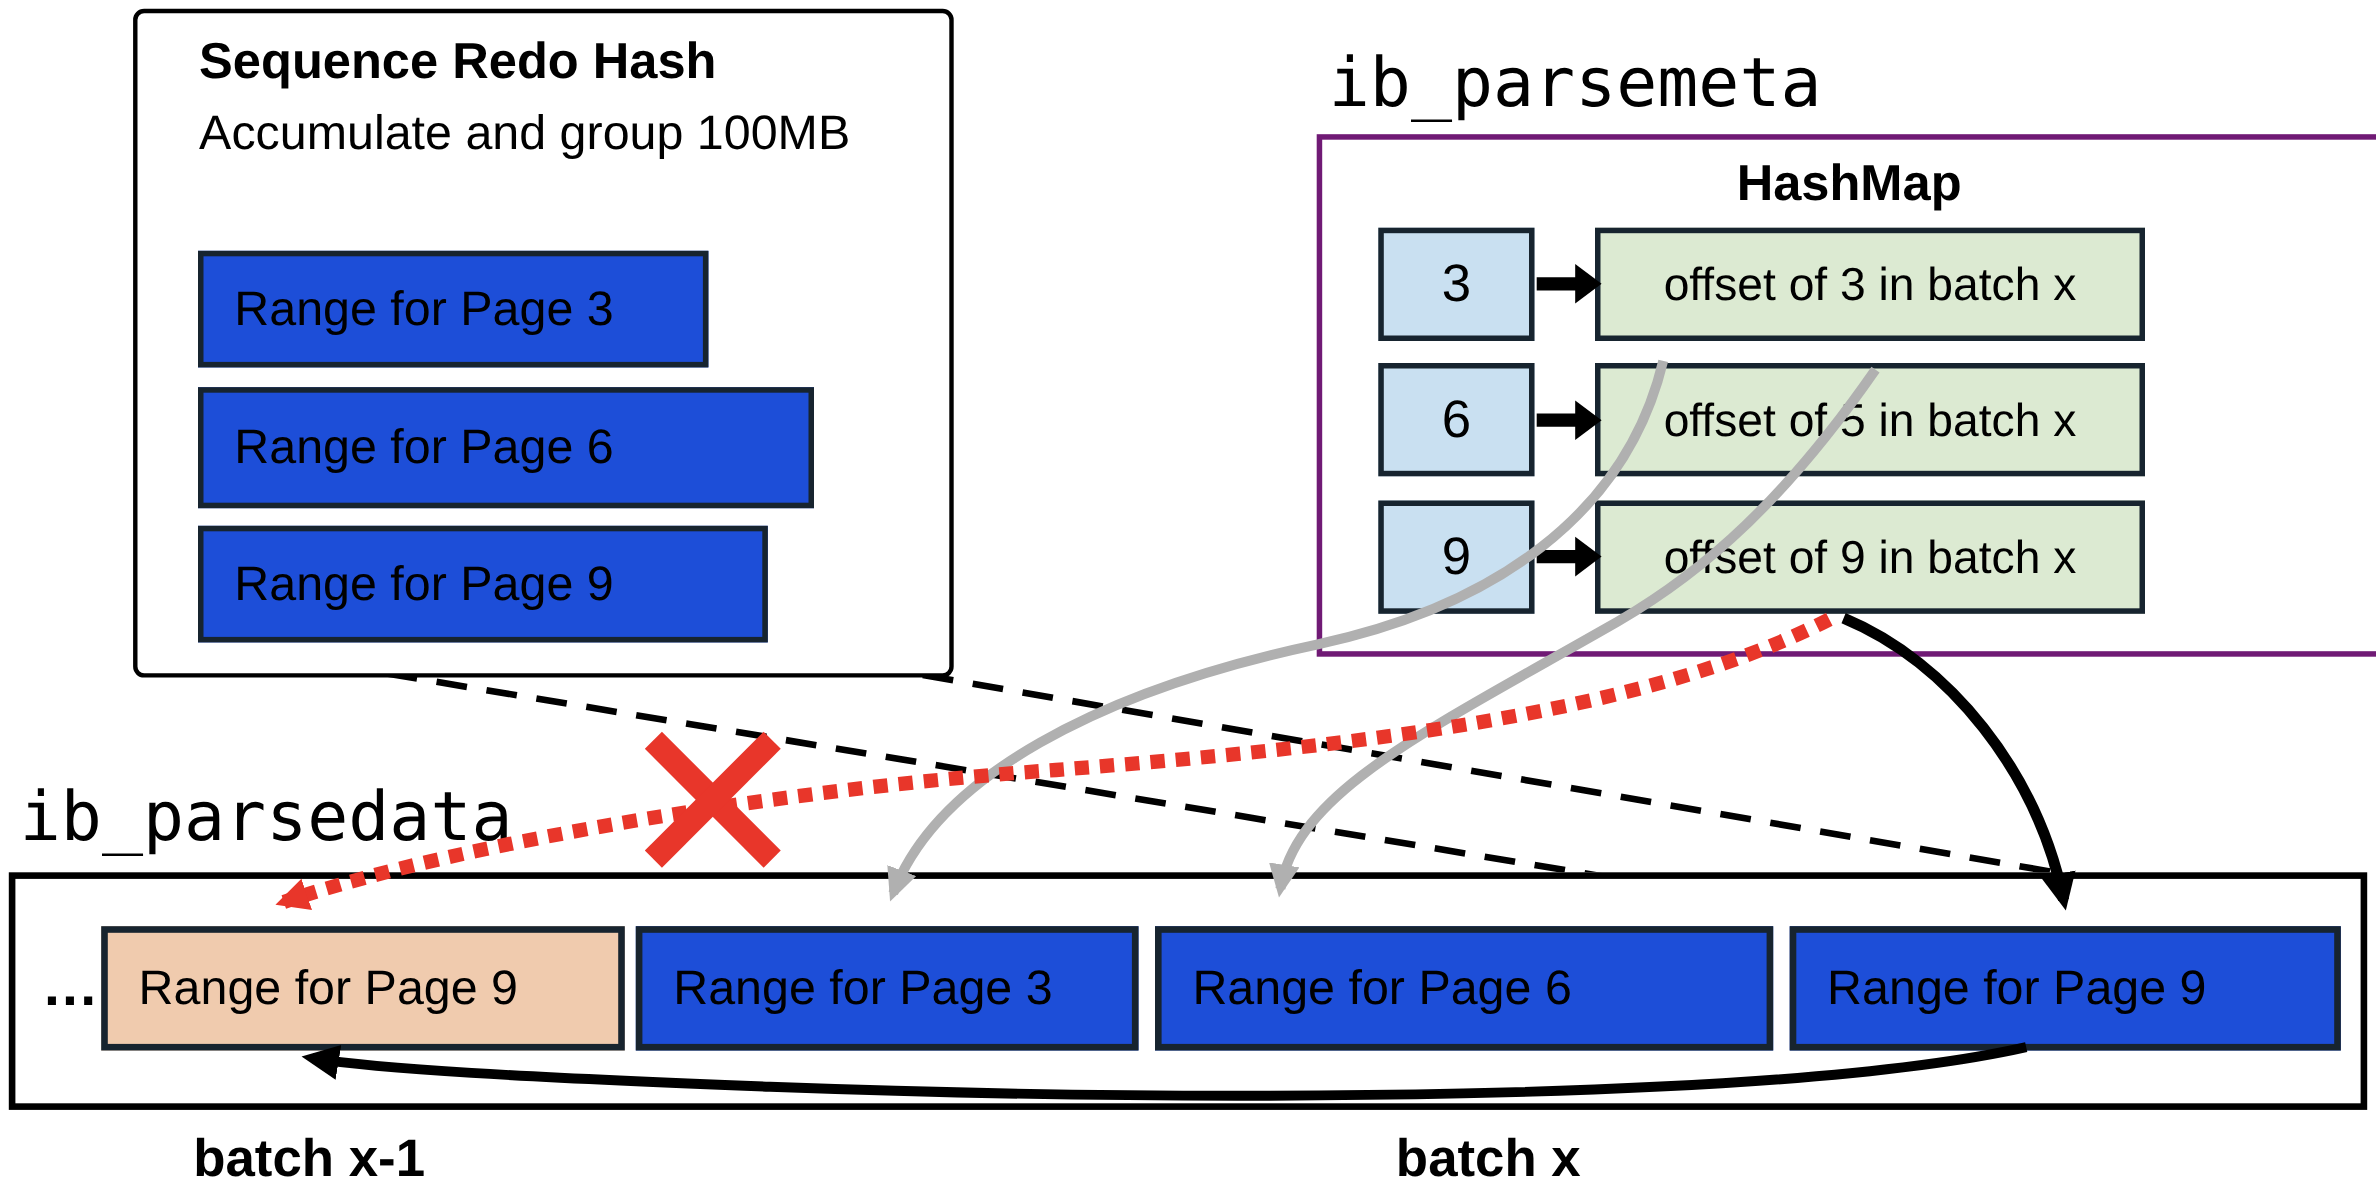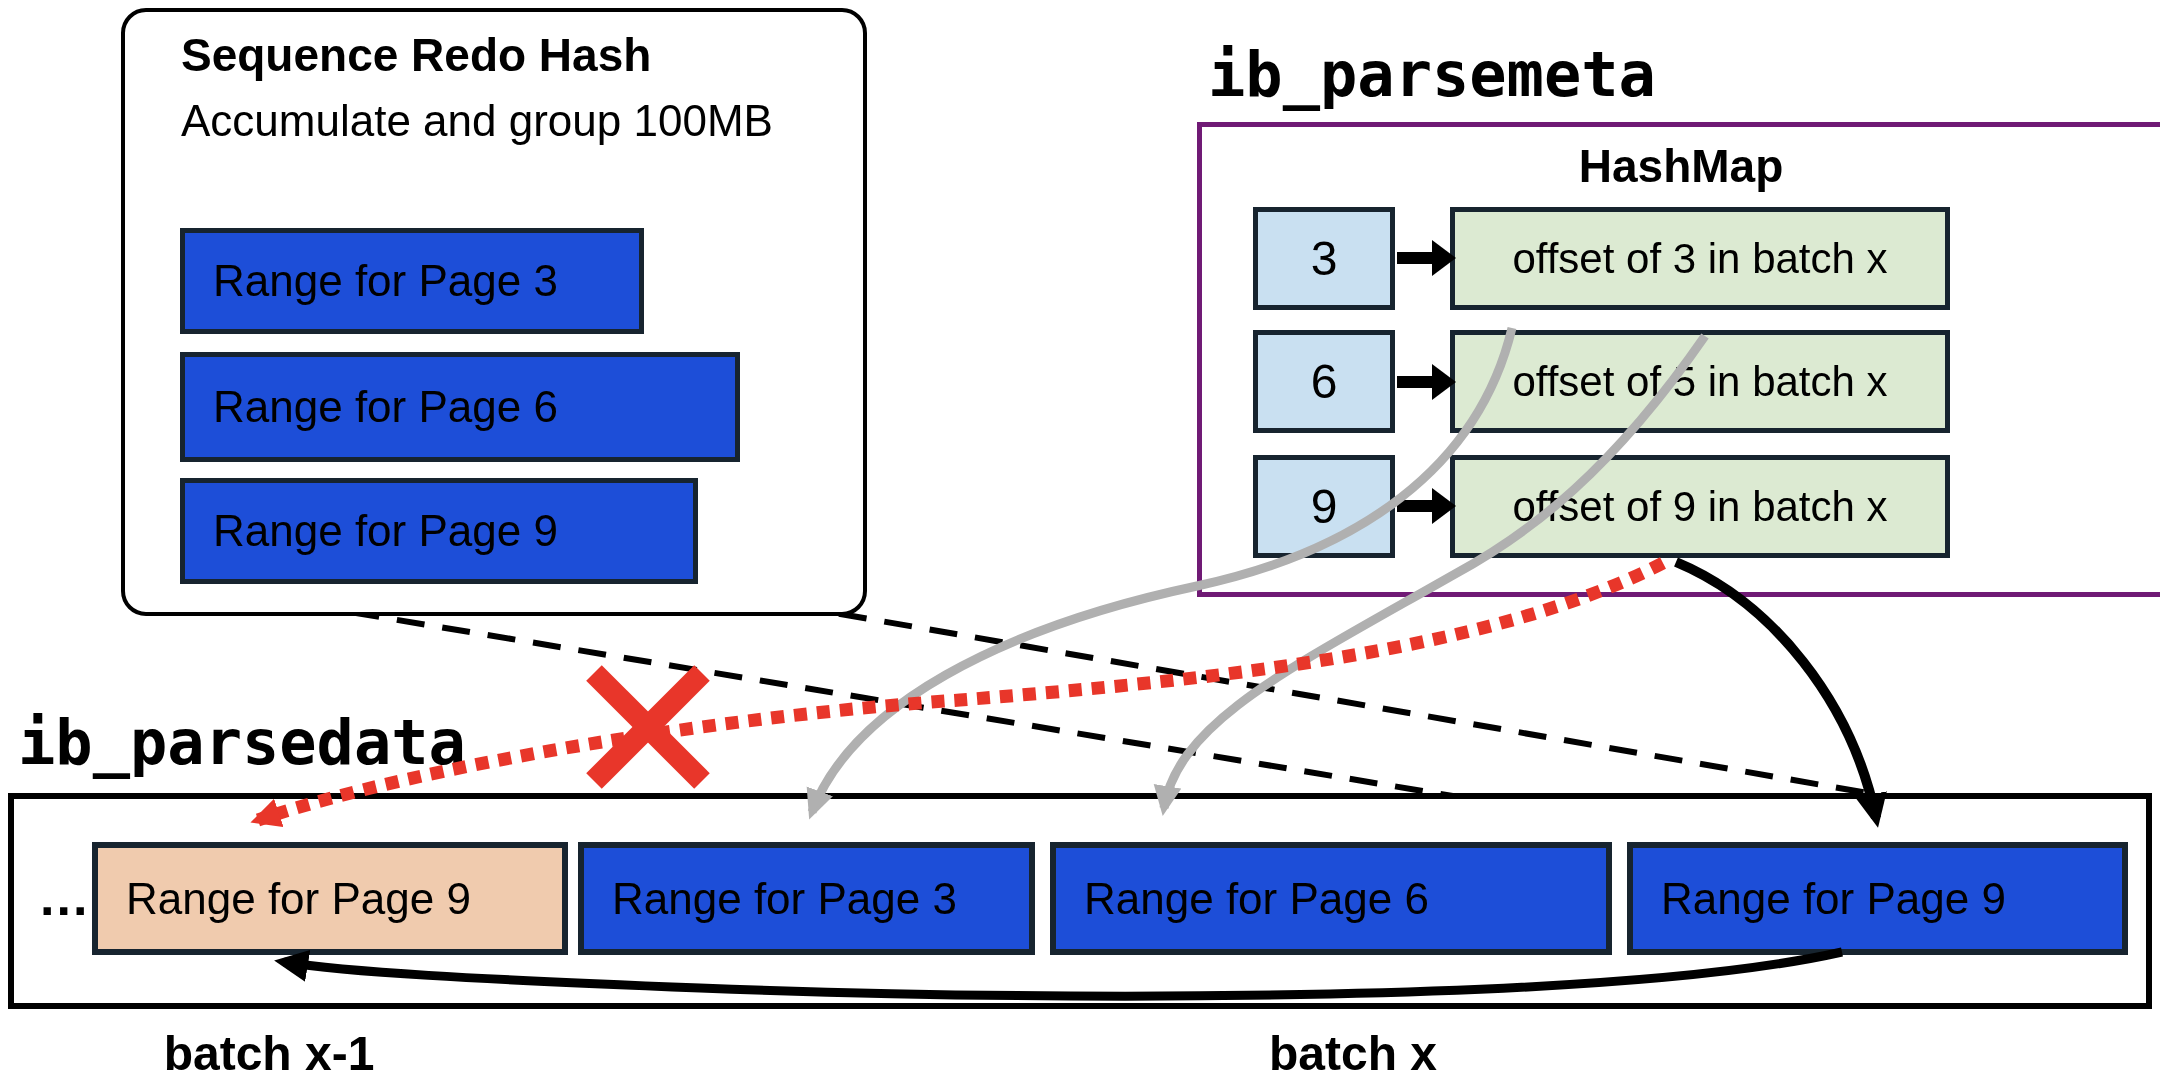--- a/index.html
+++ b/index.html
@@ -7,32 +7,32 @@
           font-family:"Liberation Sans", sans-serif;color:#000;}
   svg.layer{position:absolute;left:0;top:0;width:2160px;height:1081px;}
   #svg-under{z-index:1;}
   .boxes{z-index:2;}
   #svg-over{z-index:3;pointer-events:none;}
 
   .abs{position:absolute;box-sizing:border-box;}
 
   
   .seq-container{left:121px;top:8px;width:746px;height:608px;border:4px solid #000;
-                 border-radius:25px;background:#fff;z-index:2;}
+                 border-radius:10px;background:#fff;z-index:2;}
   .seq-title{left:56px;top:16px;font-size:46px;font-weight:bold;white-space:nowrap;}
   .seq-desc{left:56px;top:78px;font-size:44px;line-height:61px;white-space:nowrap;}
 
   .range-box{border:5px solid #17242f;background:#1d4ed8;display:flex;align-items:center;
              padding-left:28px;font-size:44px;white-space:nowrap;}
   .seq-r0{left:55px;top:216px;width:464px;height:106px;}
   .seq-r1{left:55px;top:340px;width:560px;height:110px;}
   .seq-r2{left:55px;top:466px;width:518px;height:106px;}
 
   
-  .mono-label{font-family:"DejaVu Sans Mono", monospace;font-weight:bold;font-size:62px;
+  .mono-label{font-family:"DejaVu Sans Mono", monospace;font-weight:normal;font-size:62px;
               white-space:nowrap;z-index:2;}
   .pm-label{left:1208px;top:38px;}
   .pm-box{left:1197px;top:122px;width:968px;height:475px;border:5px solid #701a75;background:#fff;z-index:2;}
   .pm-title{left:0;top:12px;width:100%;text-align:center;font-size:46px;font-weight:bold;}
   .key-box{left:51px;width:142px;height:103px;border:5px solid #17242f;background:#c9e0f1;
            display:flex;align-items:center;justify-content:center;font-size:48px;}
   .val-box{left:248px;width:500px;height:103px;border:5px solid #17242f;background:#dcead2;
            display:flex;align-items:center;justify-content:center;font-size:42px;white-space:nowrap;}
   .row0{top:80px;} .row1{top:203px;} .row2{top:328px;}
 
@@ -41,21 +41,21 @@
   .pd-box{left:8px;top:793px;width:2144px;height:216px;border:6px solid #000;background:#fff;z-index:2;}
   .pd-dots{left:26px;top:68px;font-size:52px;font-weight:bold;letter-spacing:2px;}
   .pd-range{top:43px;height:113px;border-width:6px;}
   .pd-stale{left:78px;width:476px;background:#f0cbae;}
   .pd-r0{left:564px;width:457px;}
   .pd-r1{left:1036px;width:562px;}
   .pd-r2{left:1613px;width:501px;}
 
   .batch-label{top:1026px;transform:translateX(-50%);font-size:48px;font-weight:bold;
                white-space:nowrap;z-index:2;}
-  .batch-prev{left:269px;}
+  .batch-prev{left:281px;}
   .batch-cur{left:1353px;}
 </style>
 </head>
 <body>
 
 <div class="canvas">
 
   <svg id="svg-under" class="layer">
     <path d="M 703 590 L 2126 838" stroke="#000" stroke-width="6" stroke-dasharray="28 18" fill="none"></path>
     <path d="M 170 582 L 2148 912" stroke="#000" stroke-width="6" stroke-dasharray="28 18" fill="none"></path>

